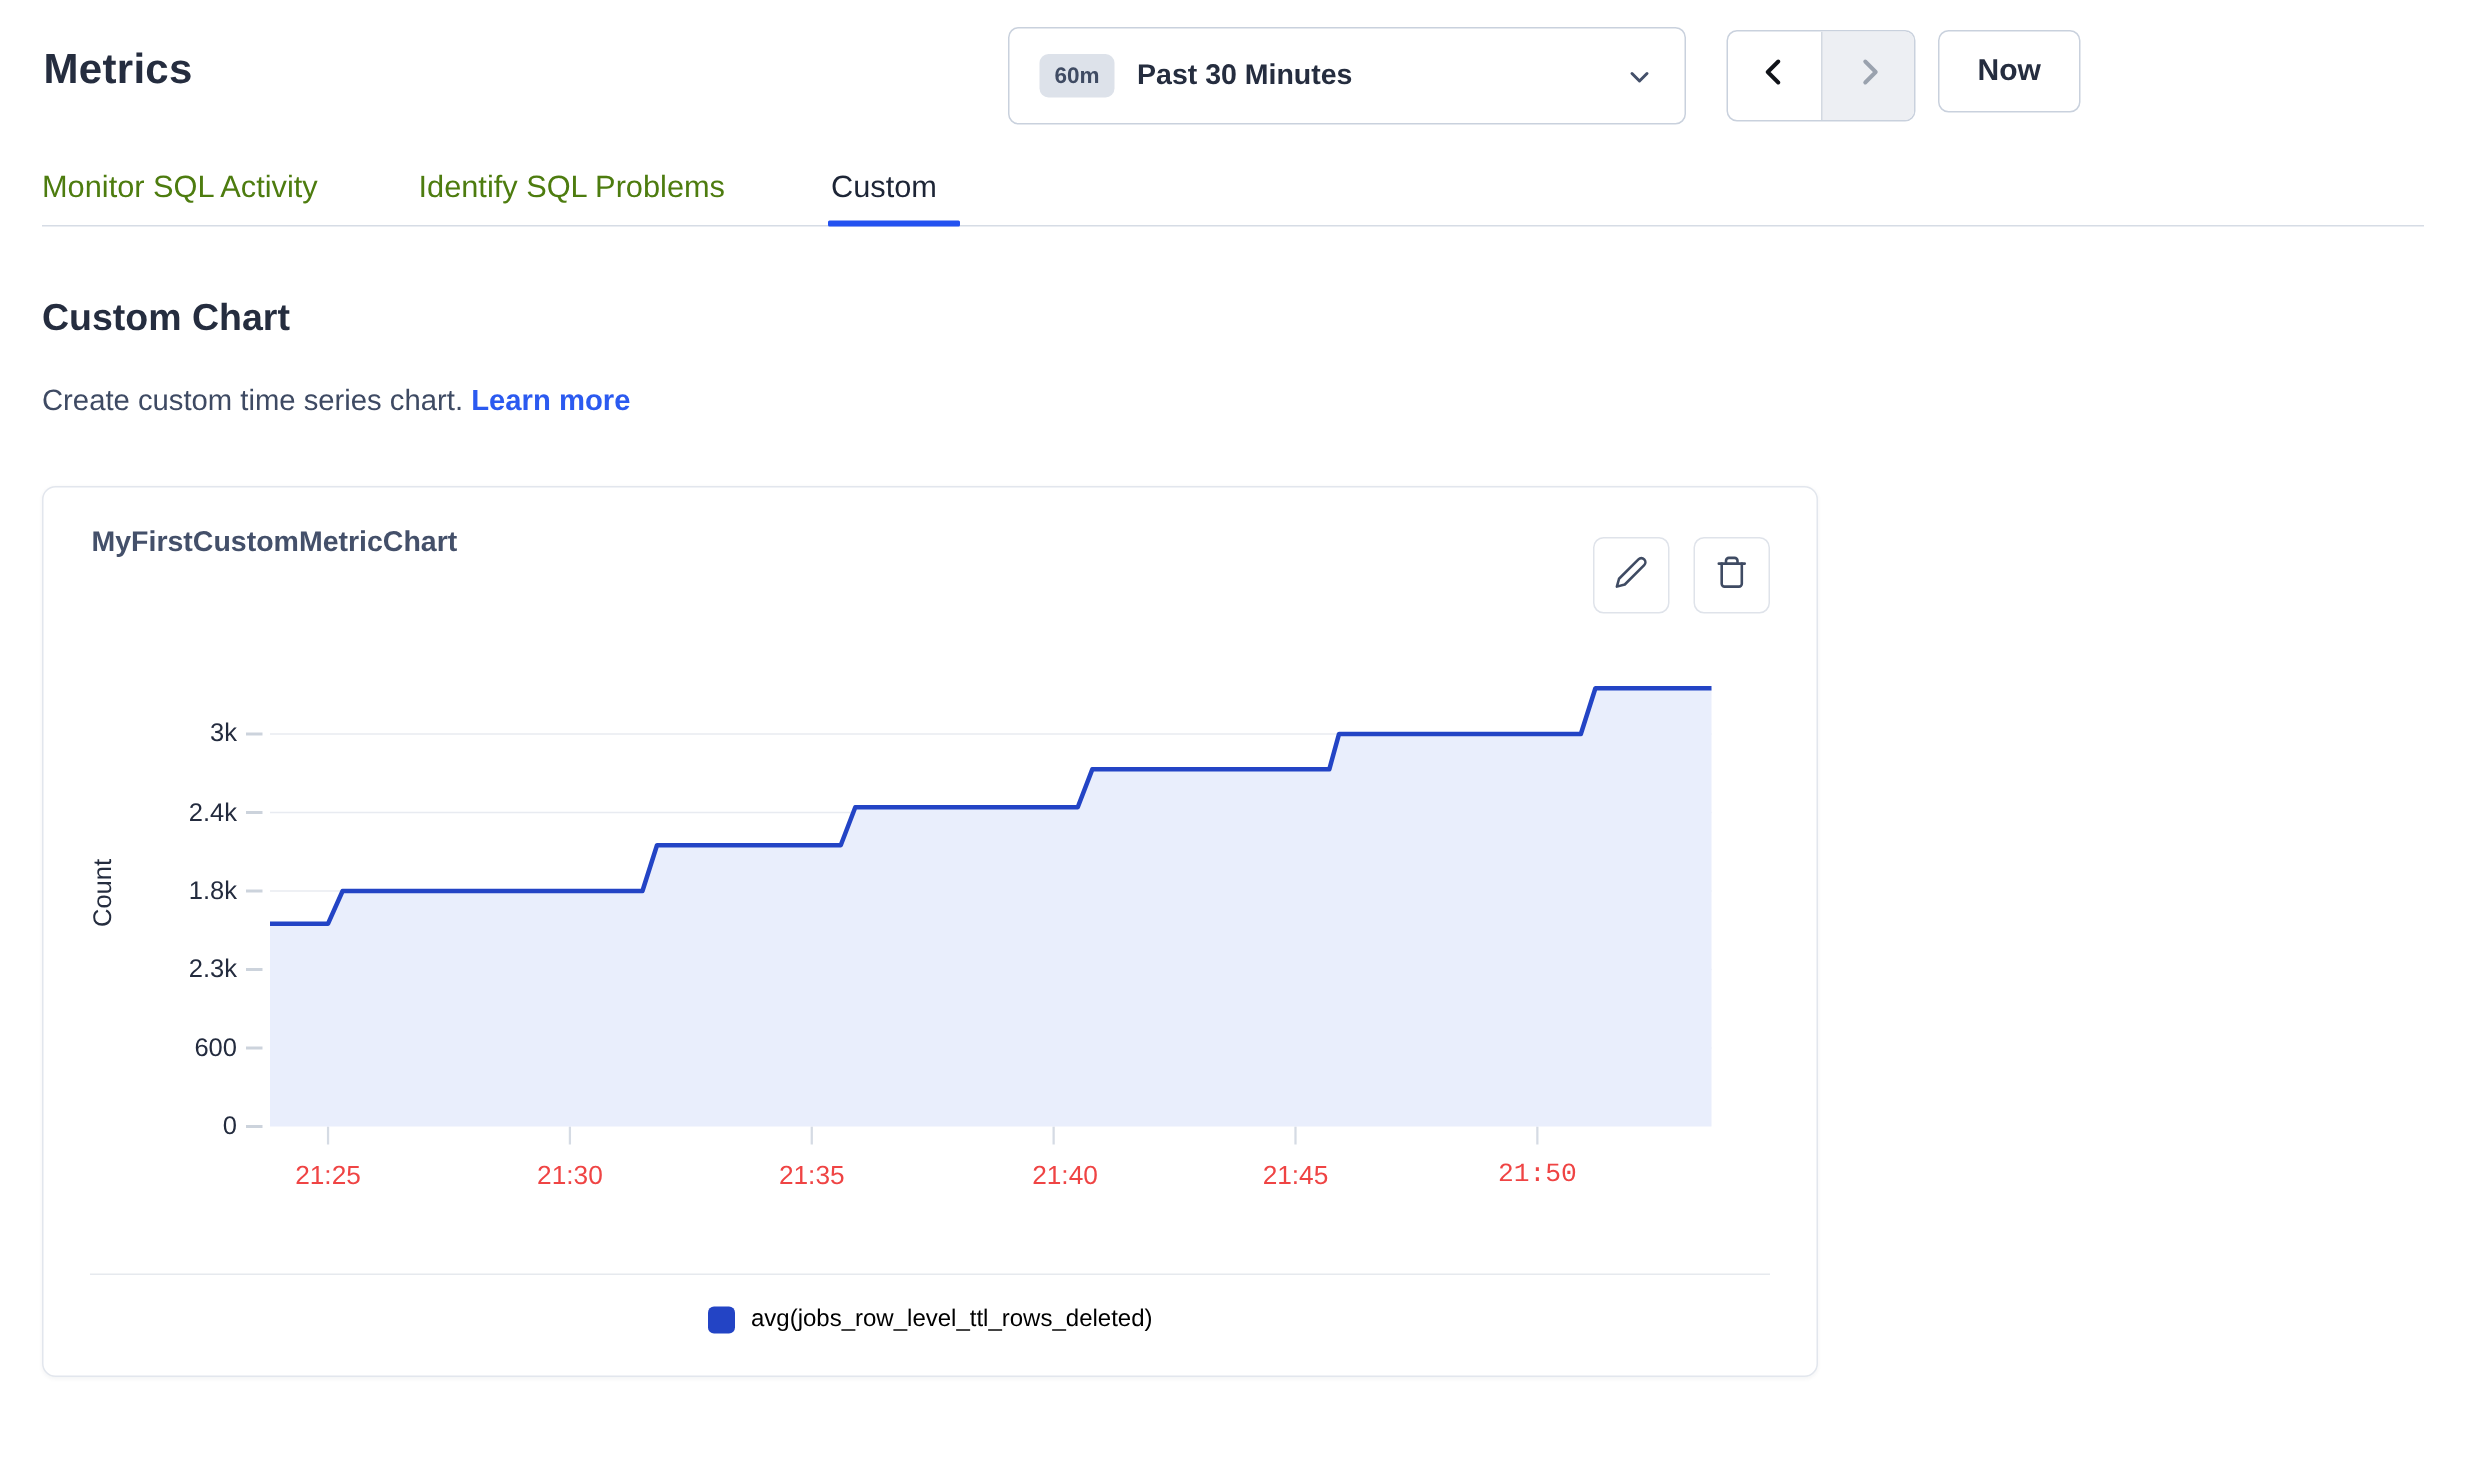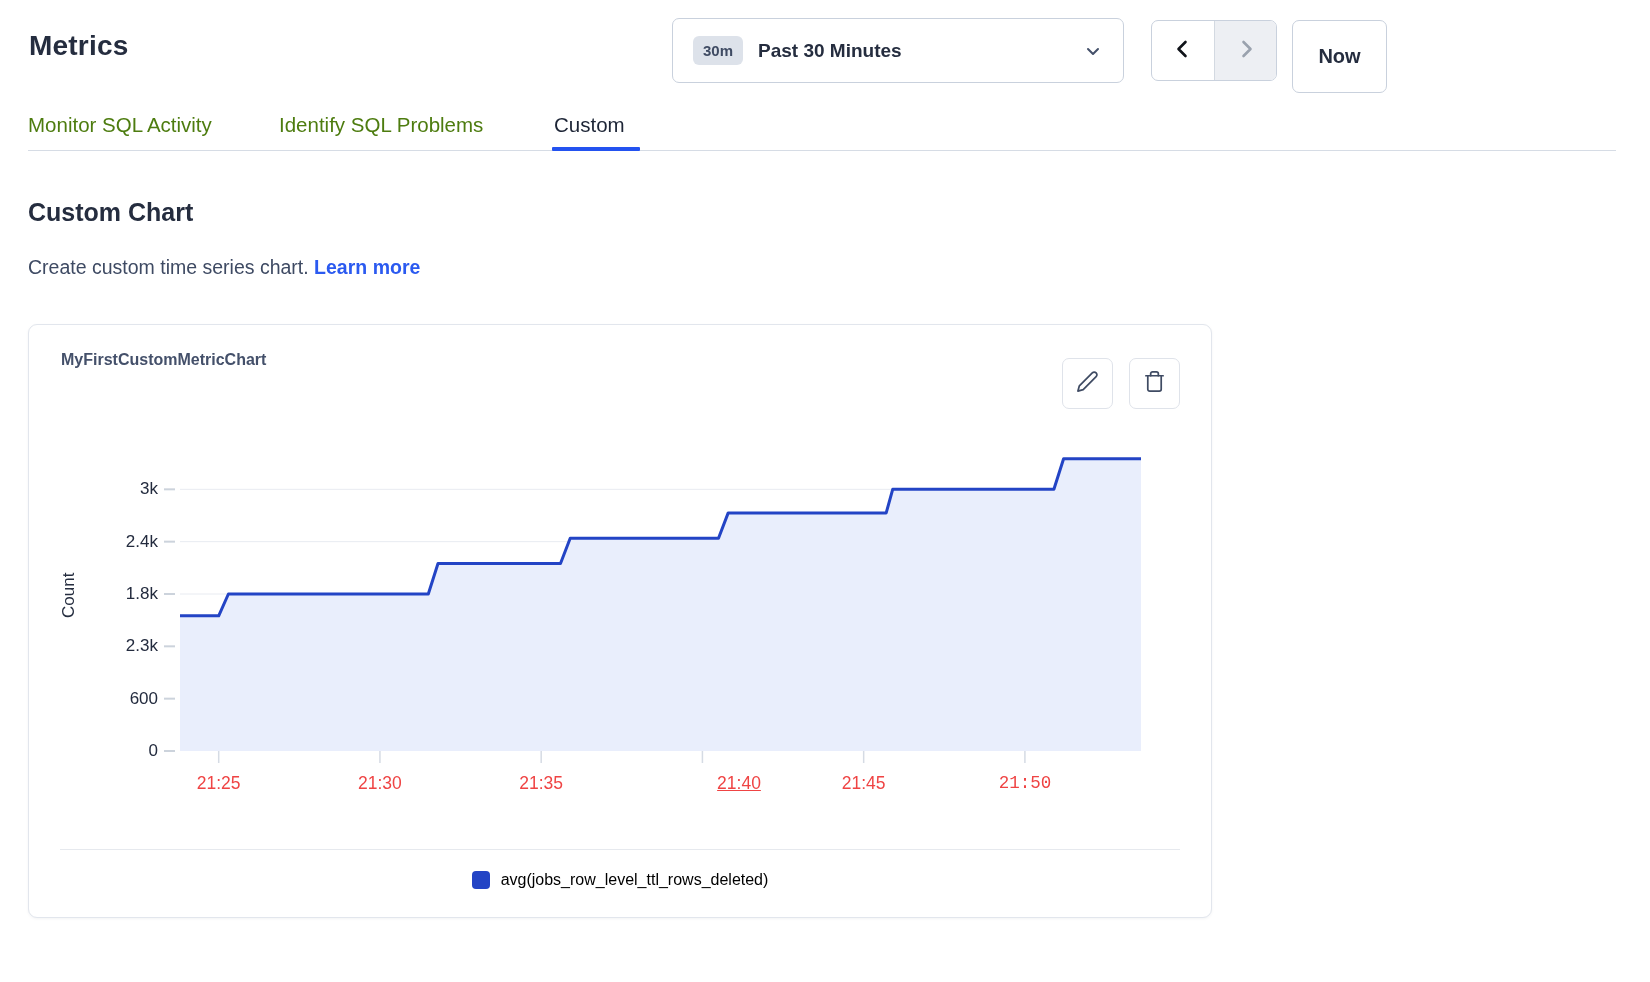--- a/index.html
+++ b/index.html
@@ -30,21 +30,21 @@
 
   .arrow-group {
     position: absolute; left: 1151px; top: 20px; width: 126px; height: 61px;
     border: 1px solid #c9d1dd; border-radius: 7px; overflow: hidden;
     display: flex; background: #fff;
   }
   .arrow-half { width: 50%; display: flex; align-items: center; justify-content: center; cursor: pointer; }
   .arrow-half.disabled { background: #edeff3; border-left: 1px solid #d3d9e1; cursor: default; }
 
   .now-button {
-    position: absolute; left: 1292px; top: 20px; width: 95px; height: 73px;
+    position: absolute; left: 1292px; top: 20px; width: 95px; height: 55px;
     border: 1px solid #c9d1dd; border-radius: 7px; background: #fff;
     display: flex; align-items: center; justify-content: center;
     font-size: 20px; font-weight: 600; color: #252d3f; cursor: pointer;
   }
 
   
   .tabs-divider { position: absolute; left: 28px; top: 150px; width: 1588px; height: 1px; background: #d6dce5; }
   .tab { position: absolute; top: 110px; font-size: 20.5px; color: #4d7c0f; cursor: pointer; line-height: 30px; }
   .tab-monitor { left: 28px; }
   .tab-identify { left: 279px; }
@@ -61,21 +61,21 @@
     display: flex; align-items: center; justify-content: center; gap: 11px;
     color: #ffffff; font-family: "Liberation Sans", sans-serif; font-size: 20px; font-weight: 700;
   }
 
   
   .chart-card {
     position: absolute; left: 28px; top: 324px; width: 1184px; height: 594px;
     background: #fff; border: 1px solid #e2e6ed; border-radius: 9px;
     box-shadow: 0 1px 3px rgba(20,30,60,.05);
   }
-  .card-title { position: absolute; left: 32px; top: 26px; font-size: 16px; font-weight: 700; color: #44506a; }
+  .card-title { position: absolute; left: 32px; top: 26px; font-size: 19px; font-weight: 700; color: #44506a; }
   .icon-button {
     position: absolute; top: 33px; width: 51px; height: 51px;
     background: #fff; border: 1px solid #dfe3ea; border-radius: 7px;
     display: flex; align-items: center; justify-content: center; cursor: pointer;
   }
   .edit-button { left: 1033px; }
   .delete-button { left: 1100px; }
 
   .y-axis-title {
     position: absolute; left: 30px; top: 293px; font-size: 17px; color: #252d3f;
@@ -96,21 +96,21 @@
   .legend-label { font-size: 16px; color: #000000; }
 </style>
 </head>
 <body>
 
 <div class="root">
 
   <h1 class="page-title">Metrics</h1>
 
   <div class="range-select">
-    <span class="range-badge">30m</span>
+    <span class="range-badge">60m</span>
     <span class="range-label">Past 30 Minutes</span>
     <span class="range-caret">
       <svg width="20" height="20" viewBox="0 0 20 20" fill="none">
           <polyline points="5 8 10 13 15 8" stroke="#44506a" stroke-width="2" stroke-linecap="round" stroke-linejoin="round"></polyline>
         </svg>
     </span>
   </div>
 
   <div class="arrow-group">
     <div class="arrow-half">
@@ -188,21 +188,21 @@
     <div id="tick-labels">
         <div class="y-tick-label" style="top: 416px;">0</div>
         <div class="y-tick-label" style="top: 363.667px;">600</div>
         <div class="y-tick-label" style="top: 311.333px;">2.3k</div>
         <div class="y-tick-label" style="top: 259px;">1.8k</div>
         <div class="y-tick-label" style="top: 206.667px;">2.4k</div>
         <div class="y-tick-label" style="top: 154.333px;">3k</div>
         <div class="x-tick-label" style="left: 144.698px;">21:25</div>
         <div class="x-tick-label" style="left: 305.94px;">21:30</div>
         <div class="x-tick-label" style="left: 467.181px;">21:35</div>
-        <div class="x-tick-label" style="left: 665px; text-decoration: underline;">21:40</div>
+        <div class="x-tick-label" style="left: 636px;">21:40</div>
         <div class="x-tick-label" style="left: 789.664px;">21:45</div>
         <div class="x-tick-label" style="left: 950.906px; font-family: Liberation Mono, monospace;">21:50</div>
       </div>
 
     <div class="legend-divider"></div>
     <div class="legend">
       <span class="legend-swatch" id="legend-swatch" style="background: rgb(35, 68, 197);"></span>
       <span class="legend-label">avg(jobs_row_level_ttl_rows_deleted)</span>
     </div>
   </div>

